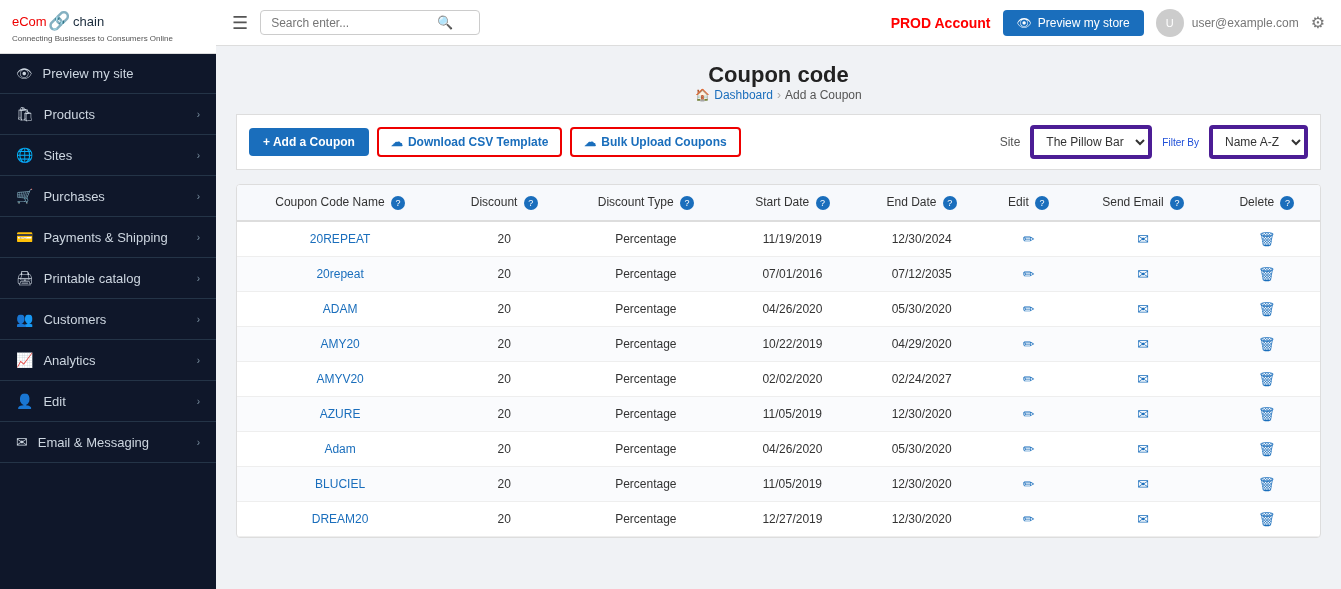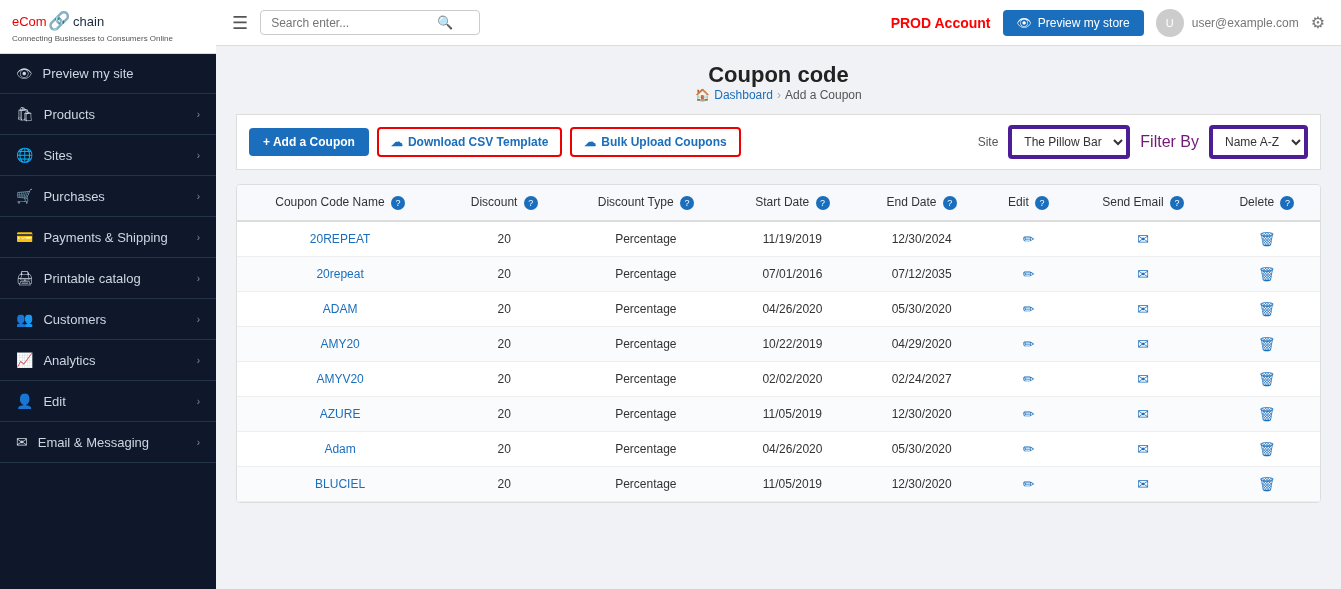--- a/index.html
+++ b/index.html
@@ -205,21 +205,21 @@
     .site-label { font-size: 12px; color: #555; }
     .site-select, .filter-select {
       border: 4px solid #4c1d95;
       border-radius: 4px;
       padding: 5px 8px;
       font-size: 12px;
       color: #333;
       background: #fff;
       cursor: pointer;
     }
-    .filter-label { font-size: 16px; color: #701a75; }
+    .filter-label { font-size: 10px; color: #1d4ed8; }
 
     
     .table-container {
       background: #fff;
       border-radius: 4px;
       border: 1px solid #ddd;
       overflow: auto;
     }
     table {
       width: 100%;
@@ -529,17 +529,27 @@
             <tr>
     <td class="coupon-name">BLUCIEL</td>
     <td>20</td>
     <td>Percentage</td>
     <td>11/05/2019</td>
     <td>12/30/2020</td>
     <td><span class="action-icon">✏</span></td>
     <td><span class="action-icon">✉</span></td>
     <td><span class="delete-icon">🗑</span></td>
   </tr>
+            <tr>
+    <td class="coupon-name">DREAM20</td>
+    <td>20</td>
+    <td>Percentage</td>
+    <td>12/27/2019</td>
+    <td>12/30/2020</td>
+    <td><span class="action-icon">✏</span></td>
+    <td><span class="action-icon">✉</span></td>
+    <td><span class="delete-icon">🗑</span></td>
+  </tr>
           </tbody>
       </table>
     </div>
   </div>
 </div>
 
 </body></html>

